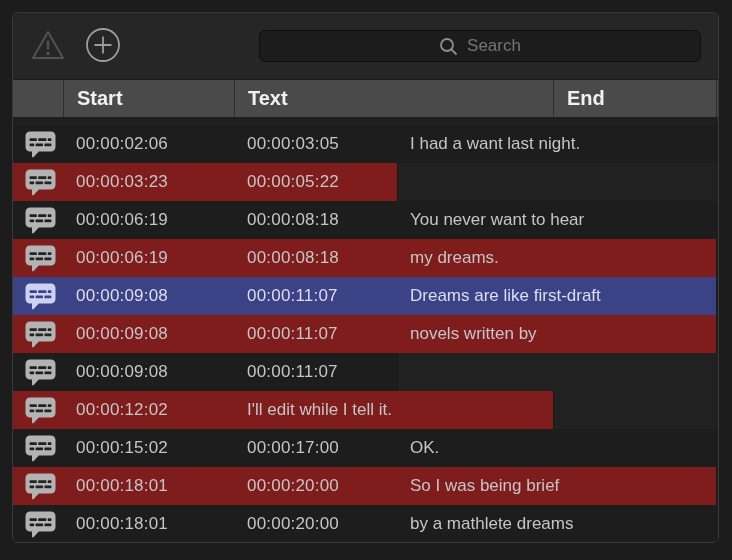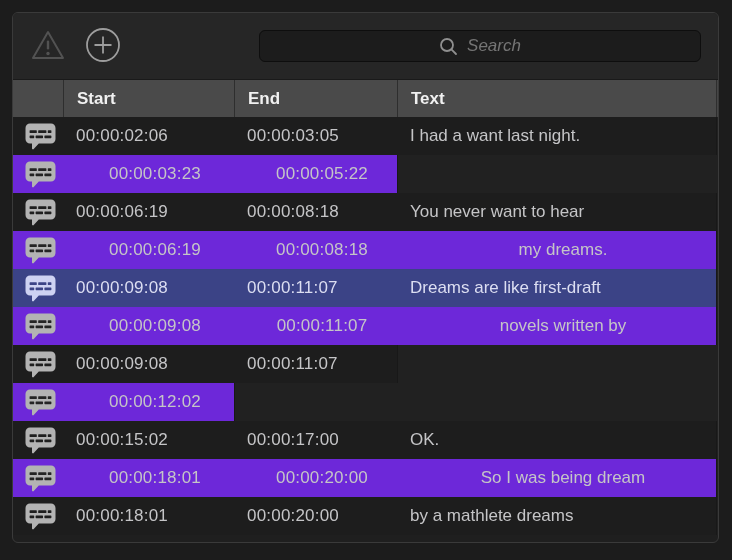--- a/index.html
+++ b/index.html
@@ -33,52 +33,51 @@
     margin-left:auto;
     width:442px;height:32px;
     background:#1c1c1c;
     border:1px solid #0e0e0e;
     border-radius:6px;
     box-sizing:border-box;
     display:flex;align-items:center;justify-content:center;
     gap:9px;
     color:#757575;
     font-size:17px;
-    font-style:italic;
   }
   
   .thead{
     height:38px;
     background:#4a4a4a;
     border-top:1px solid #1a1a1a;
     box-sizing:border-box;
     display:flex;
     color:#f1f1f1;
-    font-size:17px;
+    font-size:20px;
     font-weight:bold;
     line-height:37px;
   }
   .col-icon{width:50px;flex:0 0 50px;}
   .col-start{width:171px;flex:0 0 171px;}
   .col-end{width:163px;flex:0 0 163px;}
   .col-text{width:319px;flex:0 0 319px;}
   .col-scroll{flex:1 1 auto;}
   .thead .hcell{box-sizing:border-box;padding-left:13px;border-left:1px solid #2e2e2e;overflow:hidden;white-space:nowrap;}
   .thead .col-icon{border-left:none;}
   .thead .col-scroll{border-left:1px solid #2e2e2e;background:#464646;}
   
-  .rows{display:flex;flex-direction:column;}
+  .rows{display:flex;flex-direction:column;margin-top:8px;}
   .row{
     height:38px;flex:0 0 38px;
     display:flex;align-items:center;
     font-size:17px;
     color:#c5c5c7;
   }
   .row.odd{background:#1d1d1d;}
-  .row.even{background:#6d28d9;text-align:center;}
+  .row.even{background:#7f1d1d;}
   .row .cell{box-sizing:border-box;padding-left:13px;overflow:hidden;white-space:nowrap;line-height:38px;}
   .row .col-icon{display:flex;align-items:center;justify-content:center;padding-left:4px;box-sizing:border-box;}
   .row .col-scroll{align-self:stretch;background:#212121;border-left:1px solid #181818;}
   .row.selected{background:var(--selection,#3b4386);color:#dcdef2;}
   .row.selected .col-scroll{background:#212121;}
   .c-start,.c-end{letter-spacing:.2px;}
   
   .cap-icon .bubble{fill:#b3b3b3;}
   .cap-icon .dash{fill:#1f1f1f;}
   .row.even .cap-icon .dash{fill:#242424;}
@@ -116,22 +115,22 @@
           <line x1="12.4" y1="12.4" x2="17" y2="17" stroke="#8f8f8f" stroke-width="1.8" stroke-linecap="round"></line>
         </svg>
       </span>
       <span>Search</span>
     </div>
   </div>
 
   <div class="thead">
     <div class="hcell col-icon"></div>
     <div class="hcell col-start">Start</div>
+    <div class="hcell col-text">Text</div>
     <div class="hcell col-end">End</div>
-    <div class="hcell col-text">Text</div>
     <div class="hcell col-scroll"></div>
   </div>
 
   <div class="rows">
   <div class="row odd">
     <div class="cell col-icon">
       <svg class="cap-icon" width="31" height="27" viewBox="0 0 31 27">
         <path class="bubble" d="M5 0.5 h21 a4.5 4.5 0 0 1 4.5 4.5 v11 a4.5 4.5 0 0 1 -4.5 4.5 h-12.2 l-5.1 5.6 a1 1 0 0 1 -1.7 -0.7 v-4.9 h-2 a4.5 4.5 0 0 1 -4.5 -4.5 v-11 a4.5 4.5 0 0 1 4.5 -4.5 z"></path>
         <rect class="dash" x="4.6" y="7.2" width="7.2" height="2.8" rx="0.6"></rect>
         <rect class="dash" x="13.2" y="7.2" width="8.2" height="2.8" rx="0.6"></rect>
@@ -259,20 +258,21 @@
         <path class="bubble" d="M5 0.5 h21 a4.5 4.5 0 0 1 4.5 4.5 v11 a4.5 4.5 0 0 1 -4.5 4.5 h-12.2 l-5.1 5.6 a1 1 0 0 1 -1.7 -0.7 v-4.9 h-2 a4.5 4.5 0 0 1 -4.5 -4.5 v-11 a4.5 4.5 0 0 1 4.5 -4.5 z"></path>
         <rect class="dash" x="4.6" y="7.2" width="7.2" height="2.8" rx="0.6"></rect>
         <rect class="dash" x="13.2" y="7.2" width="8.2" height="2.8" rx="0.6"></rect>
         <rect class="dash" x="22.8" y="7.2" width="3.6" height="2.8" rx="0.6"></rect>
         <rect class="dash" x="4.6" y="12.4" width="4.6" height="2.8" rx="0.6"></rect>
         <rect class="dash" x="10.6" y="12.4" width="7.4" height="2.8" rx="0.6"></rect>
         <rect class="dash" x="19.4" y="12.4" width="7" height="2.8" rx="0.6"></rect>
       </svg>
     </div>
     <div class="cell col-start c-start">00:00:12:02</div>
+    <div class="cell col-text c-text">I'll edit while I tell it.</div>
     <div class="col-scroll"></div>
   </div>
 
   <div class="row odd">
     <div class="cell col-icon">
       <svg class="cap-icon" width="31" height="27" viewBox="0 0 31 27">
         <path class="bubble" d="M5 0.5 h21 a4.5 4.5 0 0 1 4.5 4.5 v11 a4.5 4.5 0 0 1 -4.5 4.5 h-12.2 l-5.1 5.6 a1 1 0 0 1 -1.7 -0.7 v-4.9 h-2 a4.5 4.5 0 0 1 -4.5 -4.5 v-11 a4.5 4.5 0 0 1 4.5 -4.5 z"></path>
         <rect class="dash" x="4.6" y="7.2" width="7.2" height="2.8" rx="0.6"></rect>
         <rect class="dash" x="13.2" y="7.2" width="8.2" height="2.8" rx="0.6"></rect>
         <rect class="dash" x="22.8" y="7.2" width="3.6" height="2.8" rx="0.6"></rect>
@@ -294,21 +294,21 @@
         <rect class="dash" x="4.6" y="7.2" width="7.2" height="2.8" rx="0.6"></rect>
         <rect class="dash" x="13.2" y="7.2" width="8.2" height="2.8" rx="0.6"></rect>
         <rect class="dash" x="22.8" y="7.2" width="3.6" height="2.8" rx="0.6"></rect>
         <rect class="dash" x="4.6" y="12.4" width="4.6" height="2.8" rx="0.6"></rect>
         <rect class="dash" x="10.6" y="12.4" width="7.4" height="2.8" rx="0.6"></rect>
         <rect class="dash" x="19.4" y="12.4" width="7" height="2.8" rx="0.6"></rect>
       </svg>
     </div>
     <div class="cell col-start c-start">00:00:18:01</div>
     <div class="cell col-end c-end">00:00:20:00</div>
-    <div class="cell col-text c-text">So I was being dream</div>
+    <div class="cell col-text c-text">So I was being brief</div>
     <div class="col-scroll"></div>
   </div>
 
   <div class="row odd">
     <div class="cell col-icon">
       <svg class="cap-icon" width="31" height="27" viewBox="0 0 31 27">
         <path class="bubble" d="M5 0.5 h21 a4.5 4.5 0 0 1 4.5 4.5 v11 a4.5 4.5 0 0 1 -4.5 4.5 h-12.2 l-5.1 5.6 a1 1 0 0 1 -1.7 -0.7 v-4.9 h-2 a4.5 4.5 0 0 1 -4.5 -4.5 v-11 a4.5 4.5 0 0 1 4.5 -4.5 z"></path>
         <rect class="dash" x="4.6" y="7.2" width="7.2" height="2.8" rx="0.6"></rect>
         <rect class="dash" x="13.2" y="7.2" width="8.2" height="2.8" rx="0.6"></rect>
         <rect class="dash" x="22.8" y="7.2" width="3.6" height="2.8" rx="0.6"></rect>

